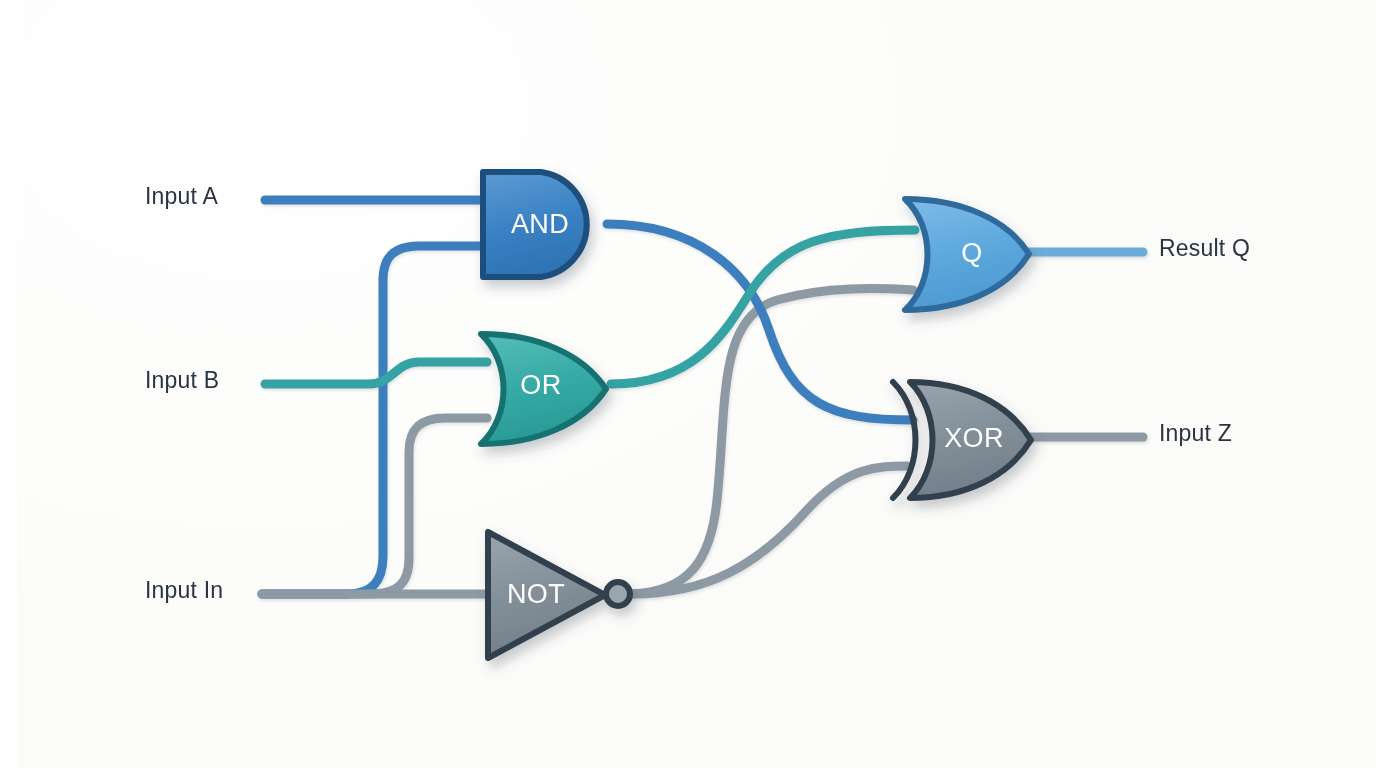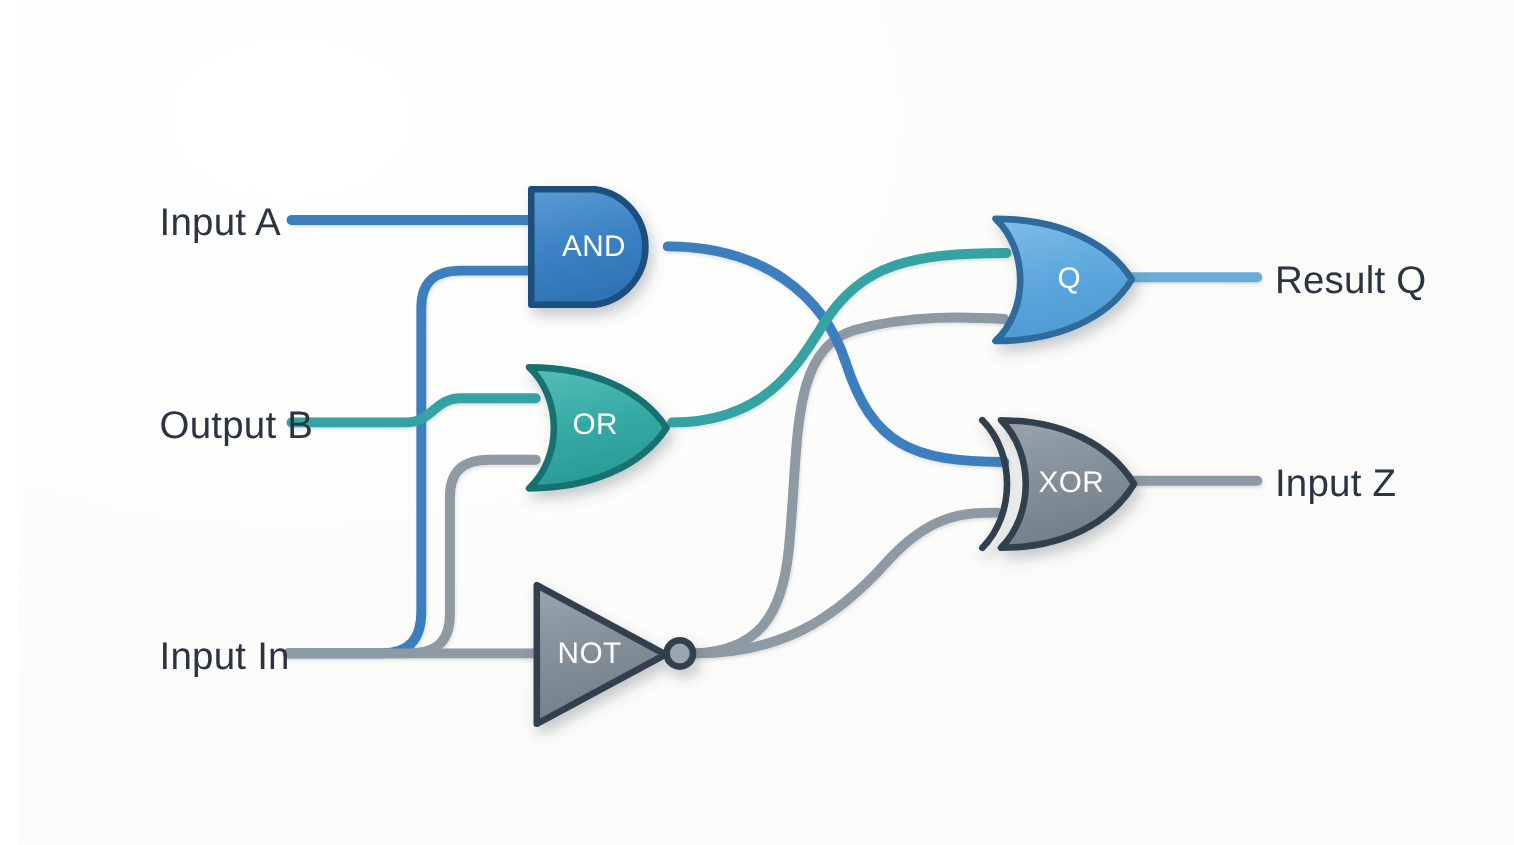--- a/index.html
+++ b/index.html
@@ -14,21 +14,21 @@
     width:1376px; height:768px;
     background:
       radial-gradient(ellipse 900px 600px at 18% 14%, #ffffff 0%, #fdfdfc 55%, #fbfbf9 100%);
     margin-left: 17px;
   }
   svg#diagram { position:absolute; inset:0; width:1376px; height:768px; display:block; }
 
   .io-label {
     position:absolute;
     font-family:"Liberation Sans", sans-serif;
-    font-size:35px;
+    font-size:23px;
     font-weight:400;
     color:#2b3440;
     letter-spacing:0.2px;
     white-space:nowrap;
     line-height:1;
   }
   .gate-text {
     font-family:"Liberation Sans", sans-serif;
     fill:#ffffff;
     font-size:27px;
@@ -128,19 +128,19 @@
     <g filter="url(#softShadow)">
       <path d="M 876 382 C 906 412 906 468 876 498" fill="none" stroke="#33414e" stroke-width="6" stroke-linecap="round"></path>
       <path d="M 893 382 C 923 412 923 468 893 498 C 949 498 992 476 1014 440
                C 992 404 949 382 893 382 Z" fill="url(#gradGray)" stroke="#33414e" stroke-width="6" stroke-linejoin="round"></path>
       <text class="gate-text" x="957" y="440">XOR</text>
     </g>
 
   </svg>
 
   <div class="io-label" style="left:128px; top:185px;">Input A</div>
-  <div class="io-label" style="left:128px; top:369px;">Output B</div>
+  <div class="io-label" style="left:128px; top:369px;">Input B</div>
   <div class="io-label" style="left:128px; top:579px;">Input In</div>
 
   <div class="io-label" style="left:1142px; top:237px;">Result Q</div>
   <div class="io-label" style="left:1142px; top:422px;">Input Z</div>
 
 </div>
 
 </body></html>

